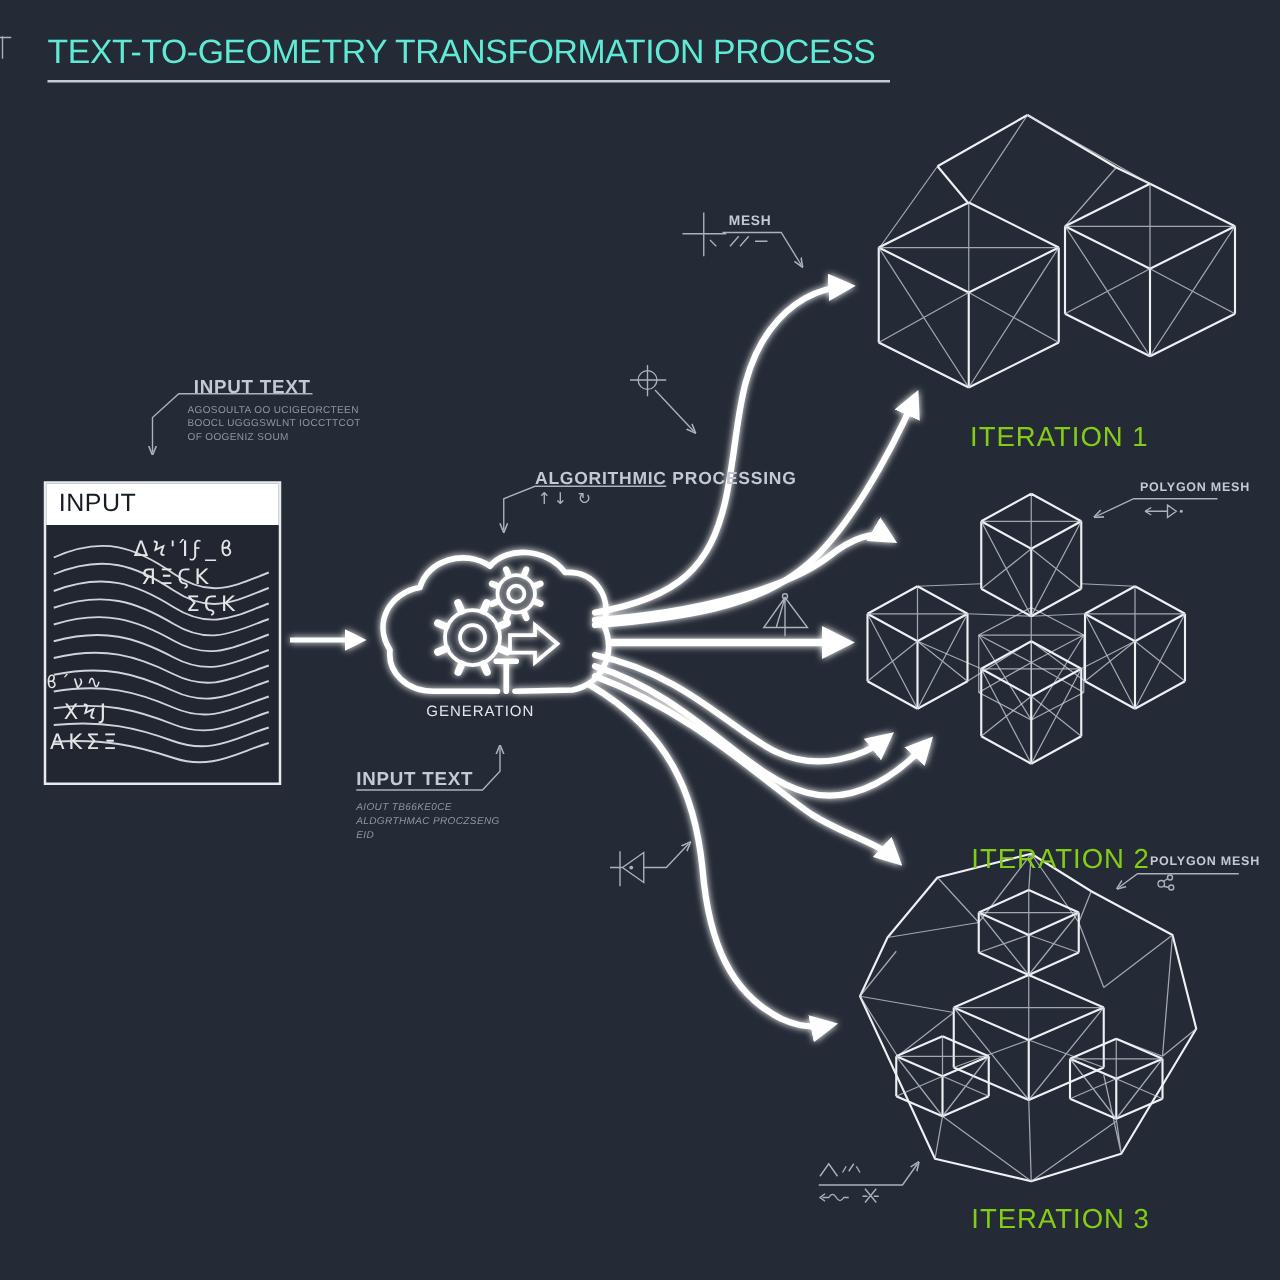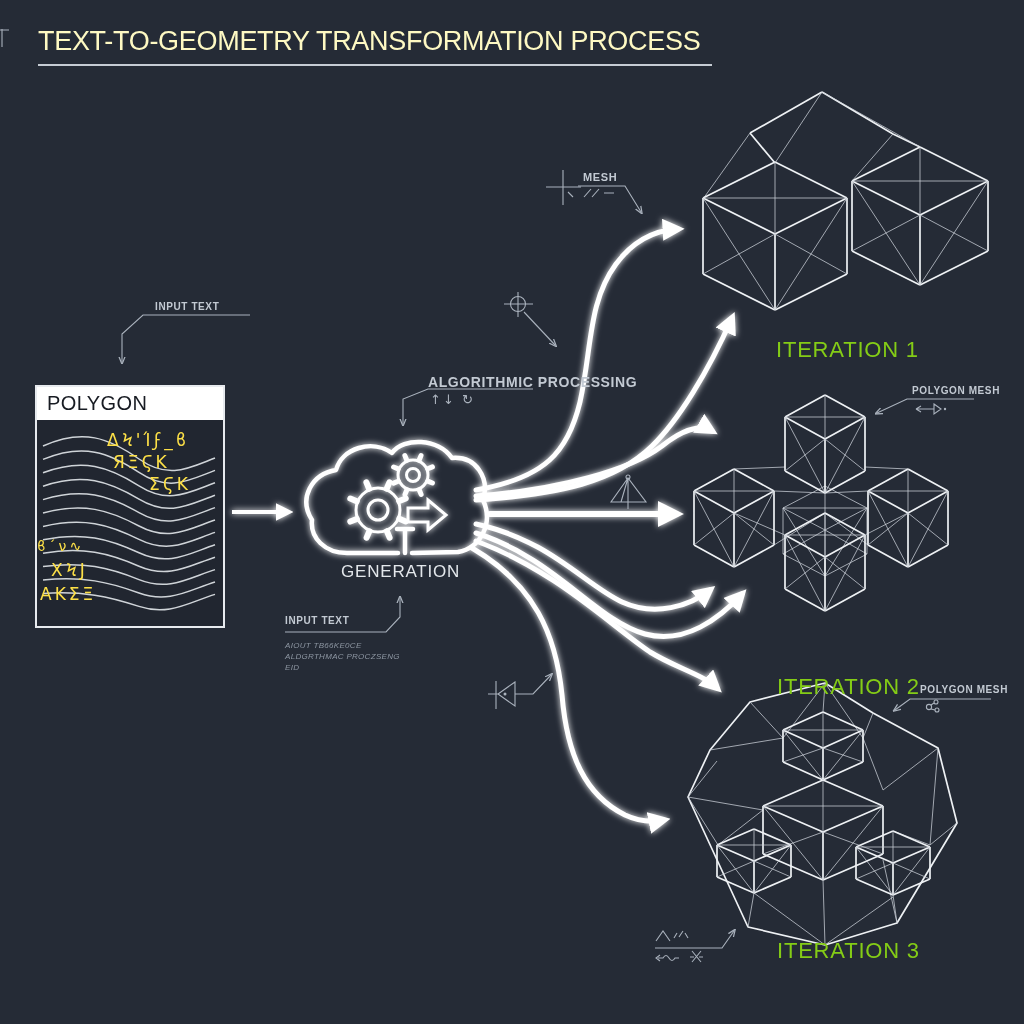--- a/index.html
+++ b/index.html
@@ -1,35 +1,35 @@
 <!DOCTYPE html>
 <html style="--bg: #252b36; --line: #ffffff;"><head>
 <meta charset="utf-8">
 <style>
   :root{ --bg:#252b36; --line:#ffffff; --ann:#b6bdc7; }
   html,body{margin:0;padding:0;background:var(--bg);}
   body{font-family:"Liberation Sans",sans-serif;}
   .stage{position:relative;width:1024px;height:1024px;background:var(--bg);overflow:hidden;}
   svg{position:absolute;left:0;top:0;}
   .abs{position:absolute;}
-  .title{left:38px;top:26px;font-size:27px;letter-spacing:-0.3px;color:#fef9c3;
+  .title{left:38px;top:26px;font-size:27px;letter-spacing:-0.3px;color:#5eead4;
          border-bottom:2px solid #c6ccd4;padding-bottom:7px;padding-right:12px;white-space:nowrap;}
-  .ann-label{font-size:10px;font-weight:bold;letter-spacing:.6px;color:#c3cad3;white-space:nowrap;}
+  .ann-label{font-size:15px;font-weight:bold;letter-spacing:.6px;color:#c3cad3;white-space:nowrap;}
   .ann-body{font-size:8px;line-height:11px;color:#8d96a2;letter-spacing:.3px;white-space:nowrap;}
   .ann-body span{display:block;}
   .iter-label{font-size:22px;letter-spacing:.8px;color:#84cc16;white-space:nowrap;}
-  .gen-label{left:341px;top:562px;font-size:17px;letter-spacing:.8px;color:#e3e7eb;text-align:right;}
+  .gen-label{left:341px;top:562px;font-size:12px;letter-spacing:.8px;color:#e3e7eb;text-align:right;}
   .sym-text{font-family:"DejaVu Sans",sans-serif;color:#aab2bd;font-size:13px;letter-spacing:2px;}
   
   .prompt-box{left:35px;top:385px;width:190px;height:243px;border:2px solid #e7eaee;
               box-sizing:border-box;background:rgba(0,0,0,.10);}
   .prompt-header{height:33px;background:#ffffff;color:#171b22;font-size:20px;
                  display:flex;align-items:center;padding-left:10px;letter-spacing:.4px;}
   .prompt-body{position:relative;width:100%;height:208px;overflow:hidden;}
-  .glyph{position:absolute;font-family:"DejaVu Sans",sans-serif;color:#fde047;
+  .glyph{position:absolute;font-family:"DejaVu Sans",sans-serif;color:#e5e5e5;
          font-size:17px;letter-spacing:3px;white-space:nowrap;}
   
   .flow{stroke:var(--line);stroke-width:5;fill:none;stroke-linecap:round;}
   .flow-straight{stroke:var(--line);stroke-width:6;fill:none;stroke-linecap:round;}
   .flow-sm{stroke:var(--line);stroke-width:4;fill:none;}
   .cloudline{stroke:var(--line);stroke-width:4.5;fill:none;stroke-linejoin:round;stroke-linecap:round;}
   .gearline{stroke:var(--line);stroke-width:3;fill:none;}
   .gearteeth{stroke:var(--line);stroke-width:6;fill:none;stroke-linecap:round;}
   .gearteeth.sm{stroke-width:5;}
   .wire{stroke:#eef1f4;stroke-width:1.7;fill:none;stroke-linejoin:round;}
@@ -163,49 +163,54 @@
         <path class="thin" d="M656 941 L663 931 L670 941 M674 938 l3 -5 M679 937 l4 -6 M685 933 l3 5"></path>
         <path class="thin" d="M658 958 h5 q3 -5 6 0 q3 5 6 0 h4 M660 955 l-4 3 l4 3"></path>
         <path class="thin" d="M692 951 l9 11 M701 951 l-9 11 M690 957 h4 M699 957 h4"></path>
       </g>
     </g>
   </svg>
 
   <div class="abs title">TEXT-TO-GEOMETRY TRANSFORMATION PROCESS</div>
 
   <div class="abs prompt-box">
-    <div class="prompt-header">POLYGON</div>
+    <div class="prompt-header">INPUT</div>
     <div class="prompt-body">
       <svg id="wavy-svg" width="186" height="208" viewBox="0 0 186 208">
           <path d="M6 26 C 46 8, 72 18, 102 39 S 152 48, 178 38 M6 39.4 C 46 22.799999999999997, 72 32.4, 102 52.4 S 152 60.199999999999996, 178 50.4 M6 52.8 C 46 37.599999999999994, 72 46.8, 102 65.8 S 152 72.39999999999999, 178 62.8 M6 66.2 C 46 52.400000000000006, 72 61.2, 102 79.2 S 152 84.60000000000001, 178 75.2 M6 79.6 C 46 67.19999999999999, 72 75.6, 102 92.6 S 152 96.8, 178 87.6 M6 93 C 46 82, 72 90, 102 106 S 152 109, 178 100 M6 106.4 C 46 96.80000000000001, 72 104.4, 102 119.4 S 152 121.2, 178 112.4 M6 119.8 C 46 111.6, 72 118.8, 102 132.8 S 152 133.4, 178 124.80000000000001 M6 133.2 C 46 126.39999999999999, 72 133.2, 102 146.2 S 152 145.6, 178 137.2 M6 146.60000000000002 C 46 141.20000000000002, 72 147.60000000000002, 102 159.60000000000002 S 152 157.8, 178 149.60000000000002 M6 160 C 46 156, 72 162, 102 173 S 152 170, 178 162 M6 173.4 C 46 170.8, 72 176.4, 102 186.4 S 152 182.20000000000002, 178 174.4 " class="wavy"></path>
         </svg>
       <span class="glyph" style="left:70px;top:10px;">ΔϞ'Ίϝ_ϐ</span>
       <span class="glyph" style="left:76px;top:32px;">ЯΞϚΚ</span>
       <span class="glyph" style="left:112px;top:54px;">ΣϚΚ</span>
       <span class="glyph" style="left:0;top:118px;font-size:14px;">ϐ΄ν∿</span>
       <span class="glyph" style="left:14px;top:140px;">ΧϞЈ</span>
       <span class="glyph" style="left:3px;top:164px;">ΑΚΣΞ</span>
     </div>
   </div>
 
   <div class="abs ann-label" style="left:155px;top:301px;">INPUT TEXT</div>
+  <div class="abs ann-body" style="left:150px;top:322px;">
+    <span>AGOSOULTA OO UCIGEORCTEEN</span>
+    <span>BOOCL UGGGSWLNT IOCCTTCOT</span>
+    <span>OF OOGENIZ SOUM</span>
+  </div>
 
   <div class="abs ann-label" style="left:428px;top:374px;font-size:14px;">ALGORITHMIC PROCESSING</div>
   <div class="abs sym-text" style="left:430px;top:392px;">↑↓ ↻</div>
 
   <div class="abs ann-label" style="left:285px;top:615px;">INPUT TEXT</div>
   <div class="abs ann-body" style="left:285px;top:640px;font-style:italic;">
     <span>AIOUT TB66KE0CE</span>
     <span>ALDGRTHMAC PROCZSENG</span>
     <span>EID</span>
   </div>
 
   <div class="abs ann-label" style="left:583px;top:171px;font-size:11px;">MESH</div>
 
   <div class="abs ann-label" style="left:912px;top:385px;font-size:10px;">POLYGON MESH</div>
 
   <div class="abs ann-label" style="left:920px;top:684px;font-size:10px;">POLYGON MESH</div>
 
   <div class="abs gen-label">GENERATION</div>
   <div class="abs iter-label" style="left:776px;top:337px;">ITERATION 1</div>
   <div class="abs iter-label" style="left:777px;top:634px;margin-top:40px;">ITERATION 2</div>
-  <div class="abs iter-label" style="left:777px;top:938px;">ITERATION 3</div>
+  <div class="abs iter-label" style="left:777px;top:962px;">ITERATION 3</div>
 </div>
 
 </body></html>

